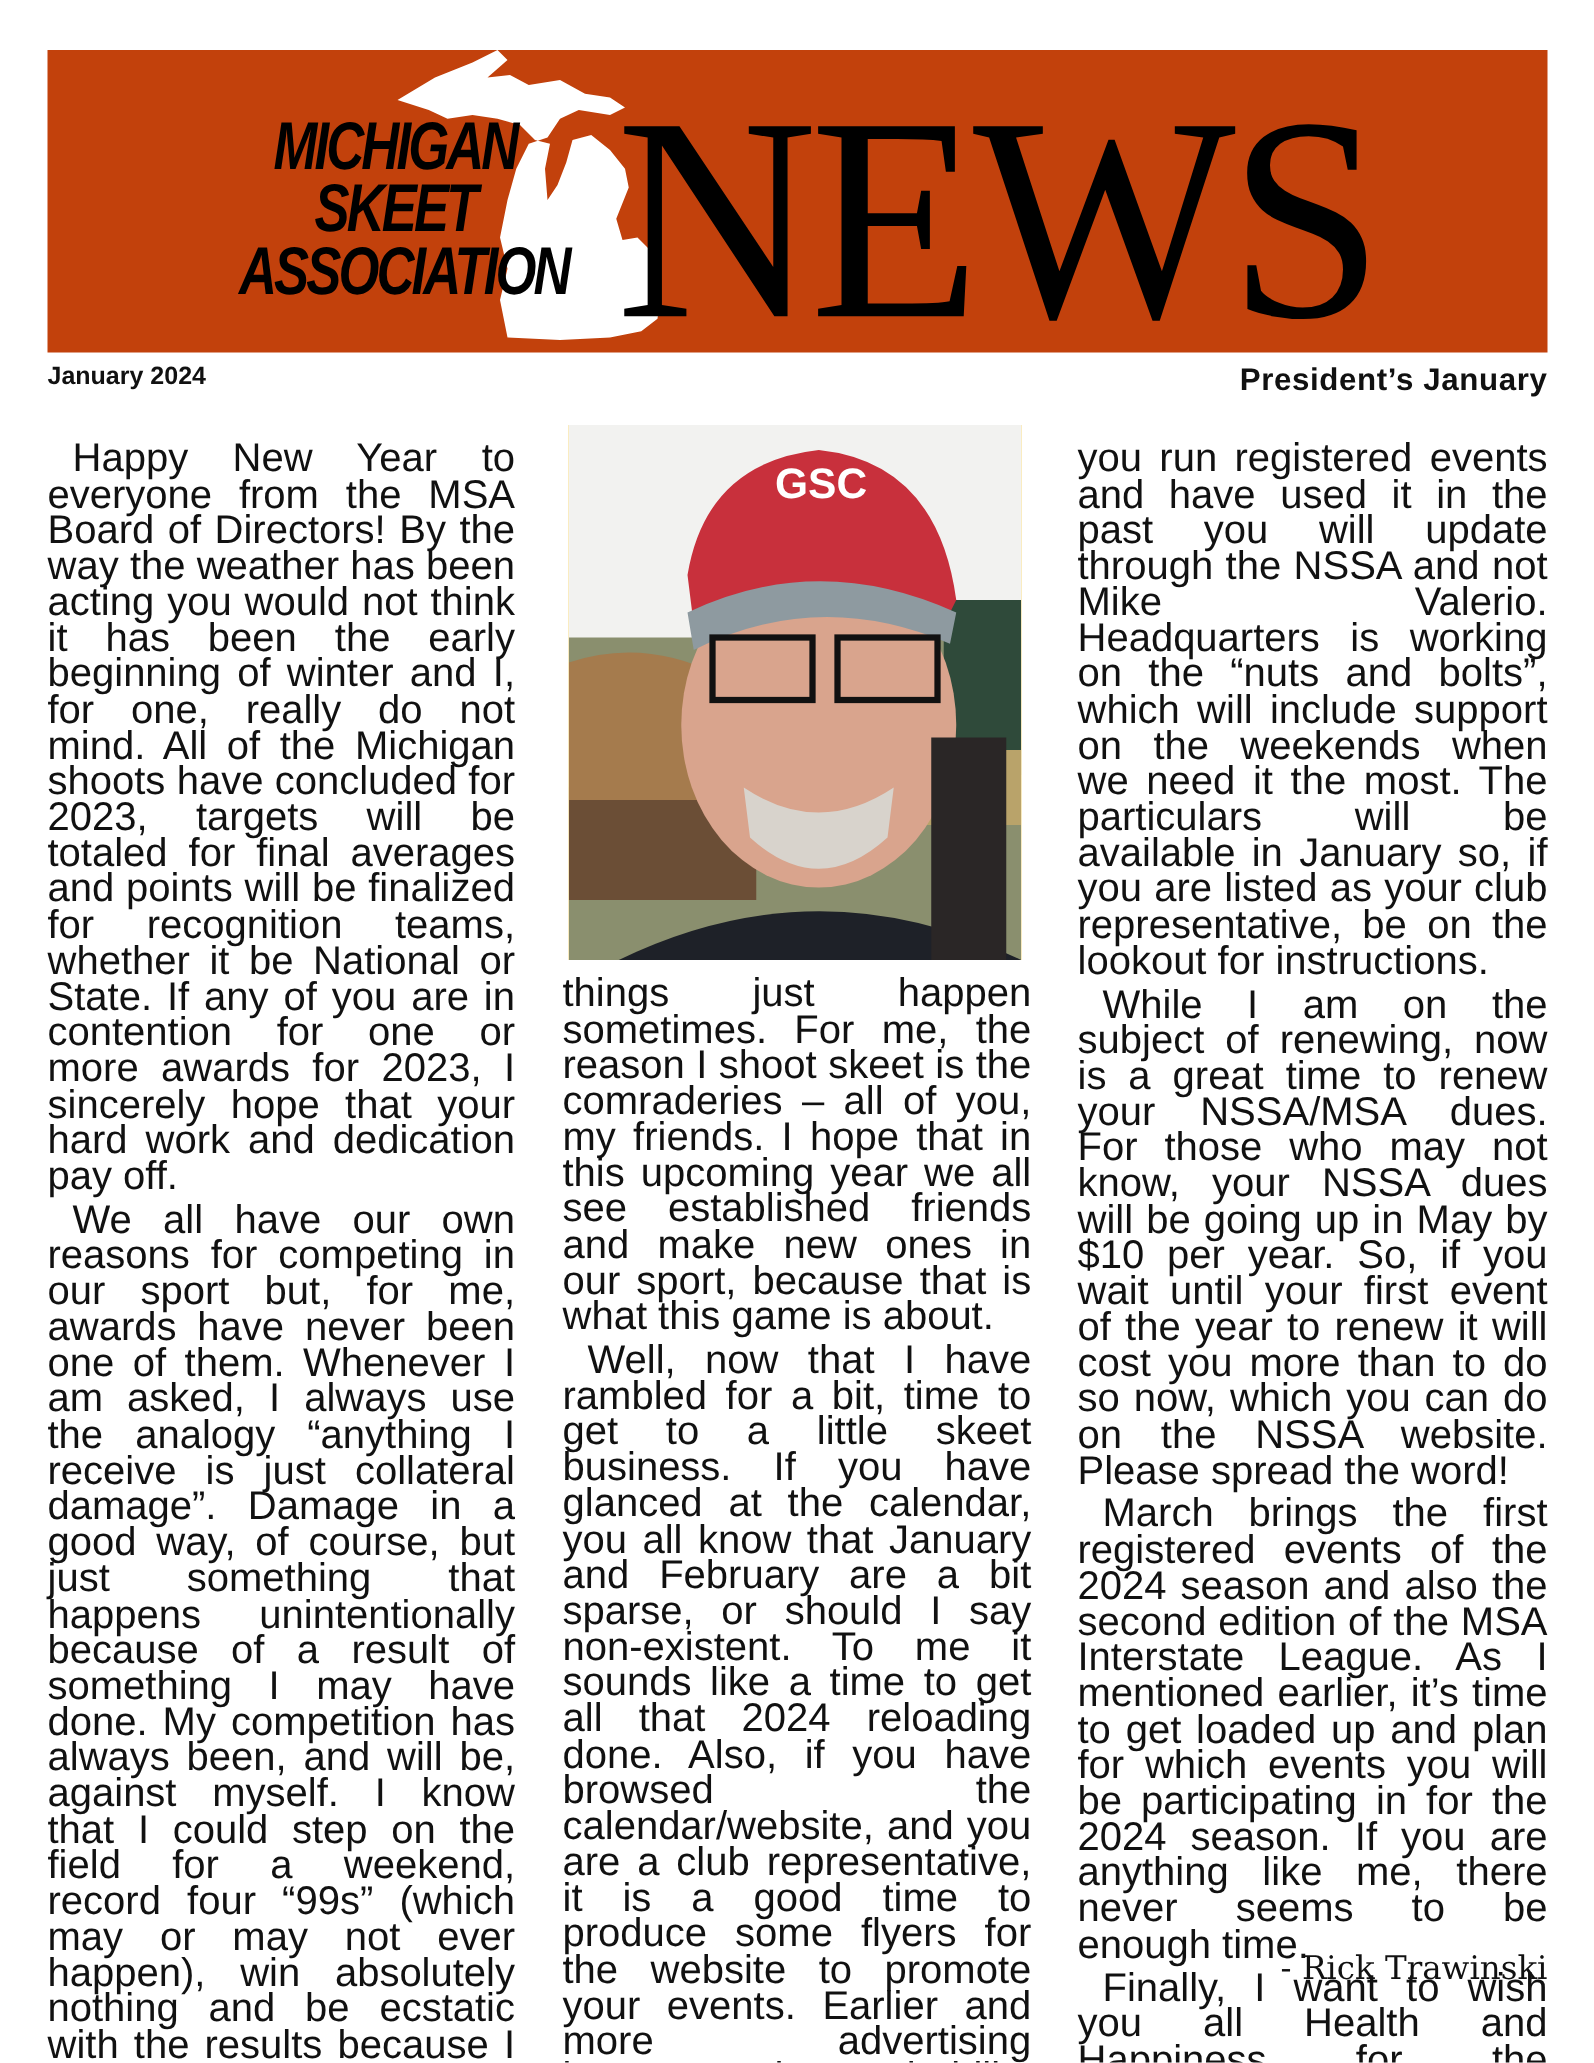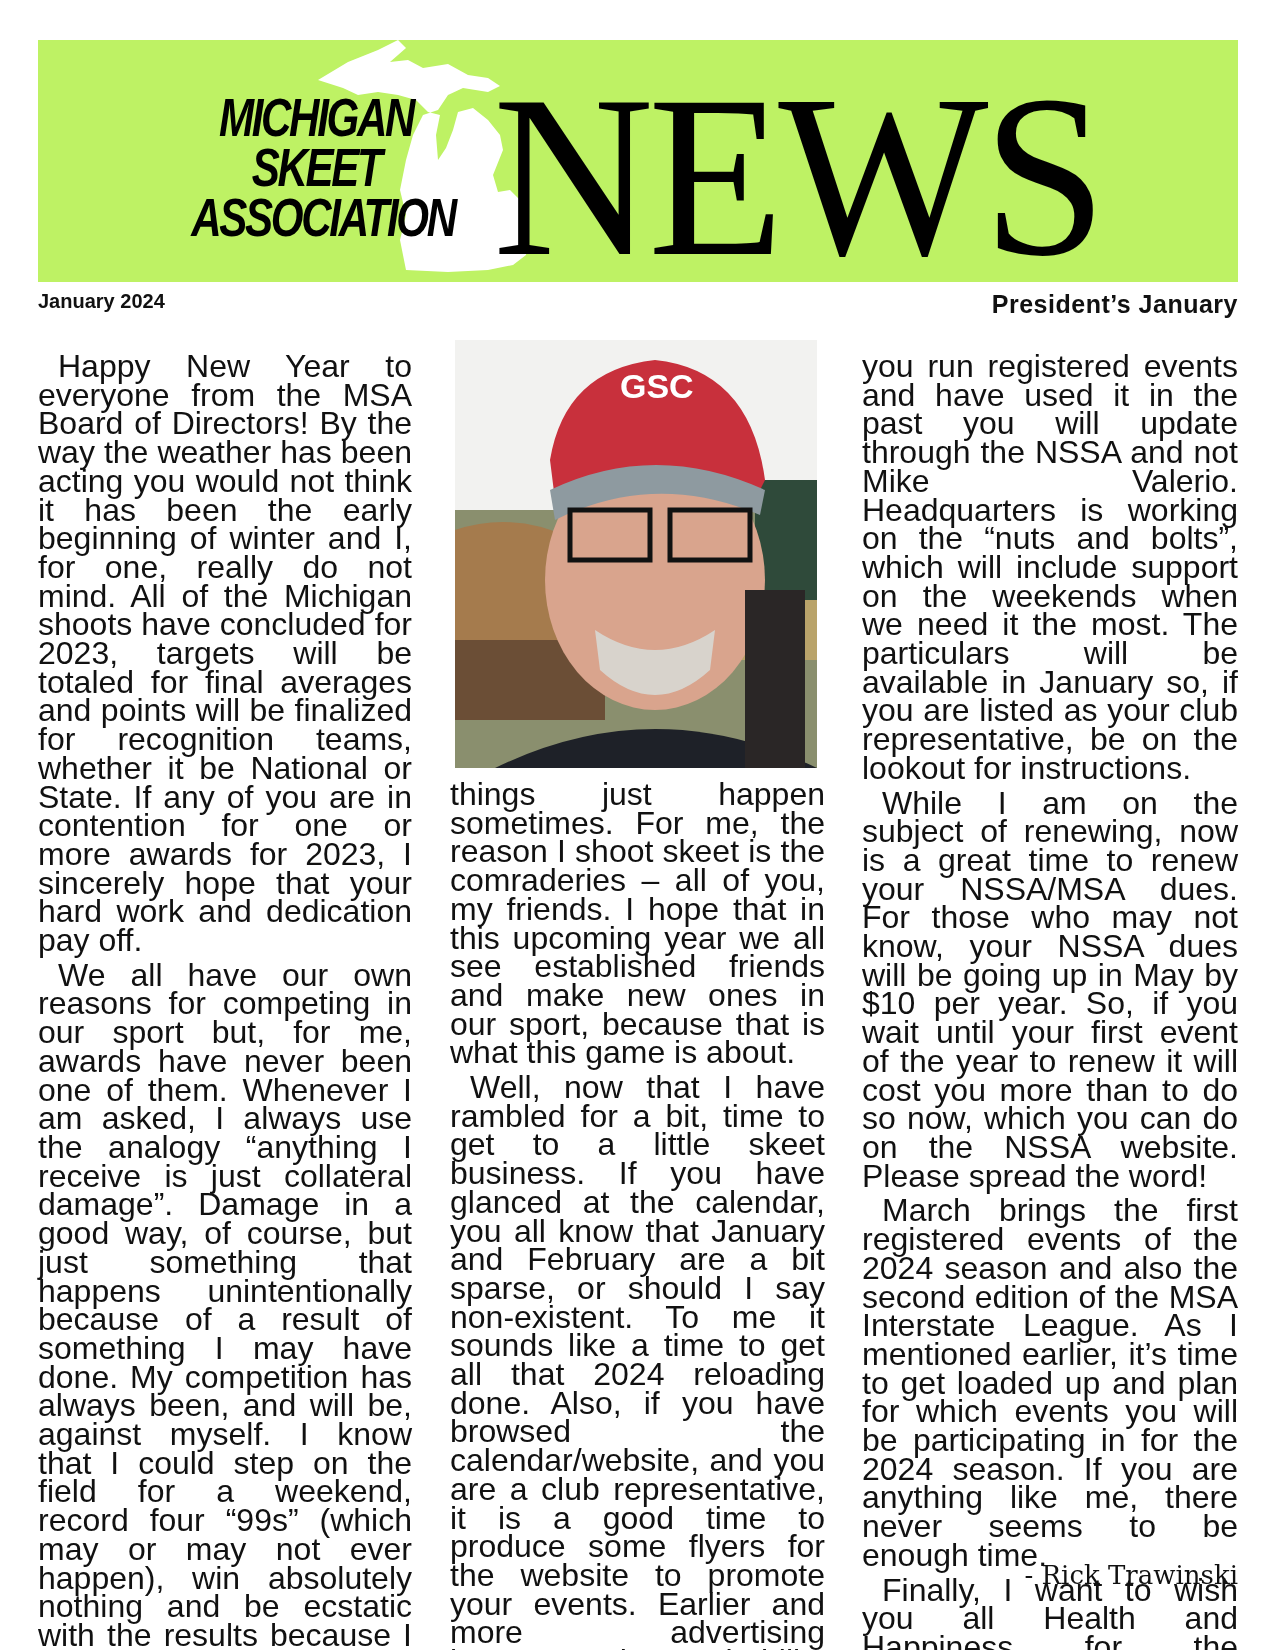--- a/index.html
+++ b/index.html
@@ -1,19 +1,19 @@
 <!DOCTYPE html>
 <html><head>
 <meta charset="utf-8">
 <style>
   html, body { margin: 0; padding: 0; background: #ffffff; }
   body { width: 1275px; height: 1650px; position: relative; overflow: hidden;
          font-family: "Liberation Sans", sans-serif; color: #111; }
   .banner { position: absolute; left: 38px; top: 40px; width: 1200px; height: 242px;
-            background: #bef264; overflow: hidden; }
+            background: #c2410c; overflow: hidden; }
   .mi-map { position: absolute; left: 250px; top: 0; width: 300px; height: 242px; }
   .logo { position: absolute; left: 118px; top: 52px; width: 320px;
           font-family: "Liberation Sans", sans-serif; font-weight: bold; font-style: italic;
           color: #000; text-align: center; line-height: 50px; font-size: 54px;
           letter-spacing: -3px; transform: scaleX(0.78); transform-origin: center; }
   .logo span { display: block; }
   .news { position: absolute; left: 455px; top: 20px; font-family: "Liberation Serif", serif;
           font-size: 232px; line-height: 232px; color: #000; letter-spacing: -6px;
           transform: scaleX(0.96); transform-origin: left top; }
   .hdr-left { position: absolute; left: 38px; top: 290px; font-weight: bold; font-size: 20px; }

